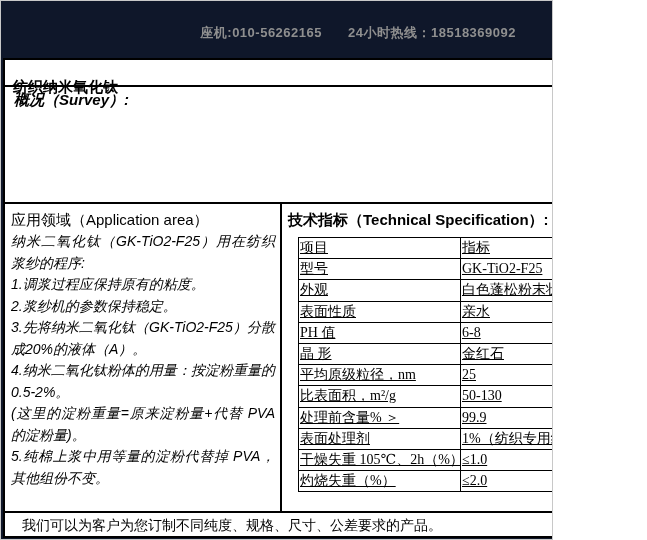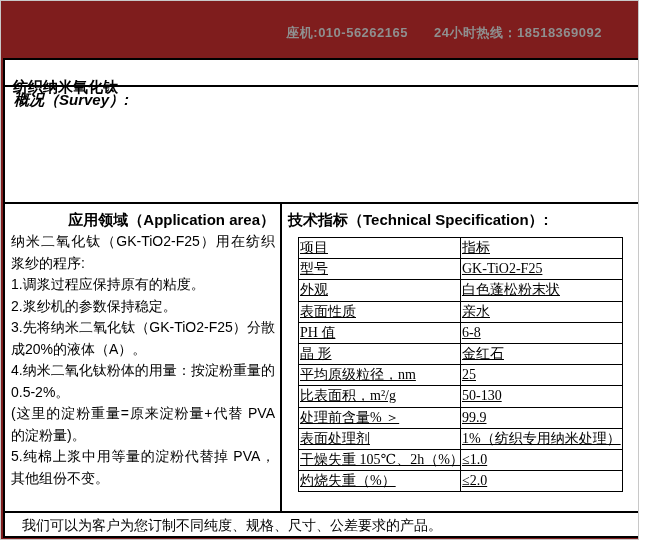--- a/index.html
+++ b/index.html
@@ -4,23 +4,23 @@
 <style>
   * { margin: 0; padding: 0; box-sizing: border-box; }
   html, body { background: #ffffff; }
   body {
     font-family: "Liberation Sans", "DejaVu Sans", sans-serif;
     color: #000000;
     -webkit-font-smoothing: antialiased;
   }
   .page {
     position: relative;
-    width: 639px;
+    width: 553px;
     height: 540px;
-    background: #7f1d1d;
+    background: #0f172a;
     border: 1px solid #c8c8c8;
     overflow: hidden;
   }
   
   .header {
     height: 57px;
     padding: 23px 36px 0 0;
     text-align: right;
     font-size: 13px;
     font-weight: bold;
@@ -68,28 +68,28 @@
     height: 309px;
     border-bottom: 2px solid #000000;
   }
   .col-left {
     width: 277px;
     border-right: 2px solid #000000;
     padding: 4px 5px 0 6px;
   }
   .col-left h3 {
     font-size: 15px;
-    font-weight: bold;
+    font-weight: normal;
     line-height: 23px;
-    text-align: right;
   }
   .app-line {
     font-size: 14px;
     line-height: 21.5px;
     text-align: justify;
+    font-style: italic;
   }
   .col-right {
     flex: 1;
     padding: 4px 8px 16px 6px;
   }
   .col-right h3 {
     font-size: 15px;
     font-weight: bold;
     line-height: 24px;
     margin-bottom: 5px;

